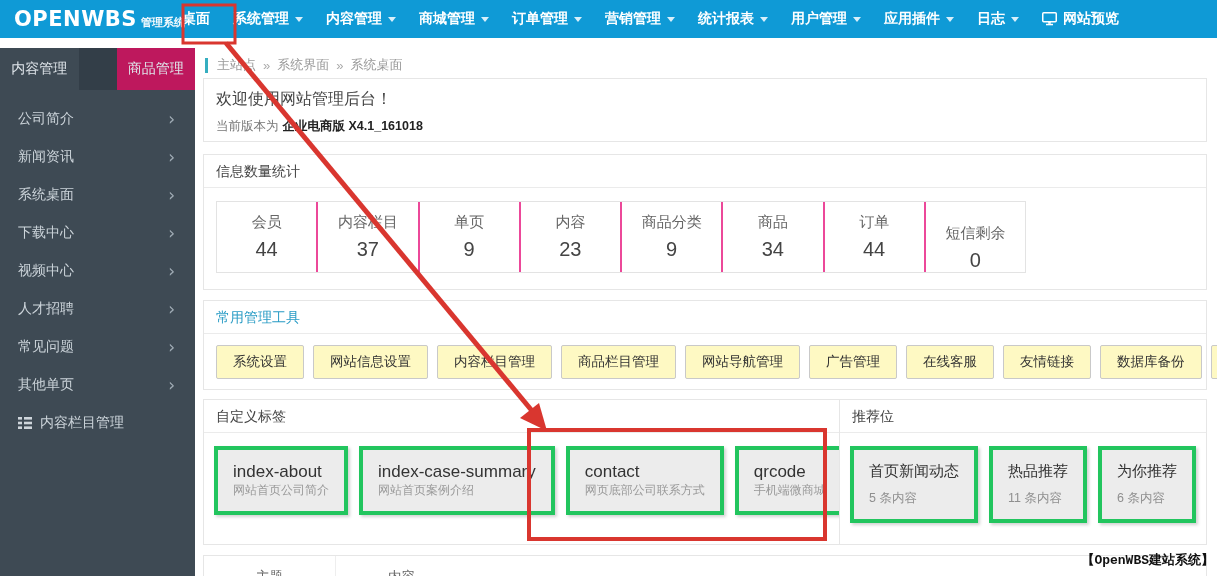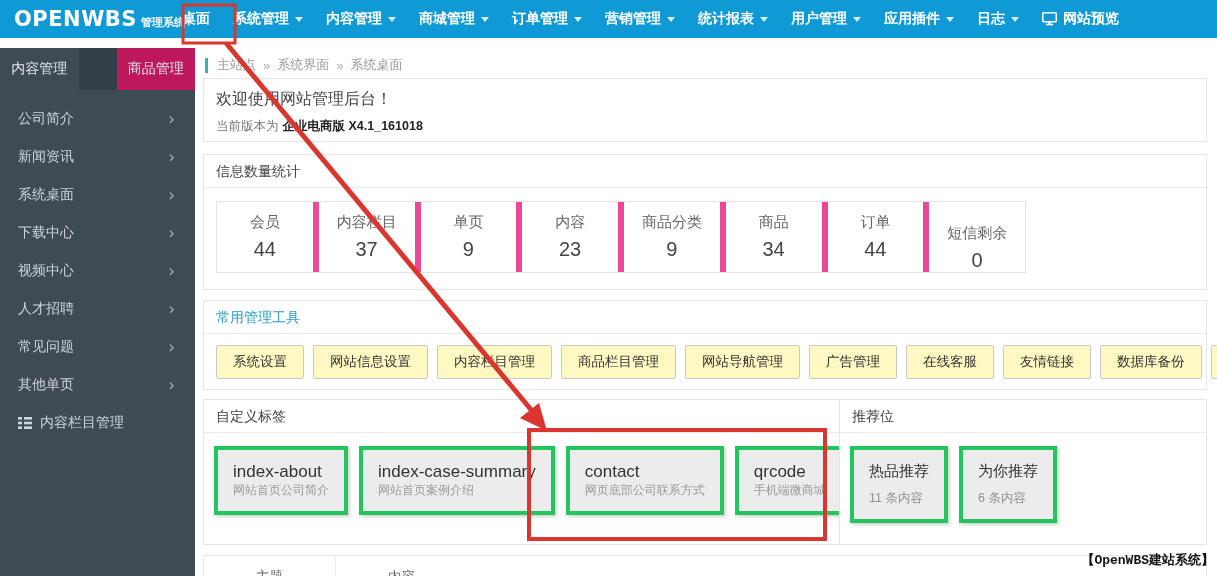--- a/index.html
+++ b/index.html
@@ -40,21 +40,21 @@
   .panel-title.blue { color:#2a9cc5; }
   .panel-title.dark { color:#444; }
 
   .welcome { left:8px; top:30px; width:1004px; height:64px; padding:10px 12px; }
   .welcome-title { font-size:16px; color:#444; }
   .welcome-ver { margin-top:8px; font-size:12.5px; color:#777; }
   .welcome-ver b { color:#222; margin-left:4px; }
 
   .stats { left:8px; top:106px; width:1004px; height:136px; }
   .stats-table { position:absolute; left:12px; top:46px; width:810px; height:72px; display:flex; border:1px solid #e3e3e3; }
-  .stat-cell { flex:1; border-right:6px solid #ec4899; display:flex; flex-direction:column; align-items:center; justify-content:center; }
+  .stat-cell { flex:1; border-right:2px solid #ec4899; display:flex; flex-direction:column; align-items:center; justify-content:center; }
   .stat-cell:last-child { border-right:none;justify-content:flex-end; }
   .stat-label { font-size:15px; color:#666; }
   .stat-value { font-size:20px; color:#444; margin-top:6px; }
 
   .tools { left:8px; top:252px; width:1004px; height:90px; }
   .tools-row { display:flex; padding:11px 12px; gap:9px; }
   .tool-btn { background:#fef9c3; border:1px solid #c9c9c9; border-radius:2px; font-size:13.5px; color:#333; padding:7px 16px; cursor:pointer; white-space:nowrap; font-family:inherit; }
 
   .custom { left:8px; top:351px; width:726px; height:146px; }
   .recommend { left:644px; top:351px; width:368px; height:146px; }
@@ -291,20 +291,24 @@
           <div class="tag-name">qrcode</div>
           <div class="tag-desc">手机端微商城</div>
         </div>
       </div>
     </div>
 
     <div class="panel recommend">
       <div class="panel-title dark">推荐位</div>
       <div class="cards-row">
         <div class="tag-card">
+          <div class="rec-name">首页新闻动态</div>
+          <div class="rec-desc">5 条内容</div>
+        </div>
+        <div class="tag-card">
           <div class="rec-name">热品推荐</div>
           <div class="rec-desc">11 条内容</div>
         </div>
         <div class="tag-card">
           <div class="rec-name">为你推荐</div>
           <div class="rec-desc">6 条内容</div>
         </div>
       </div>
     </div>
 

